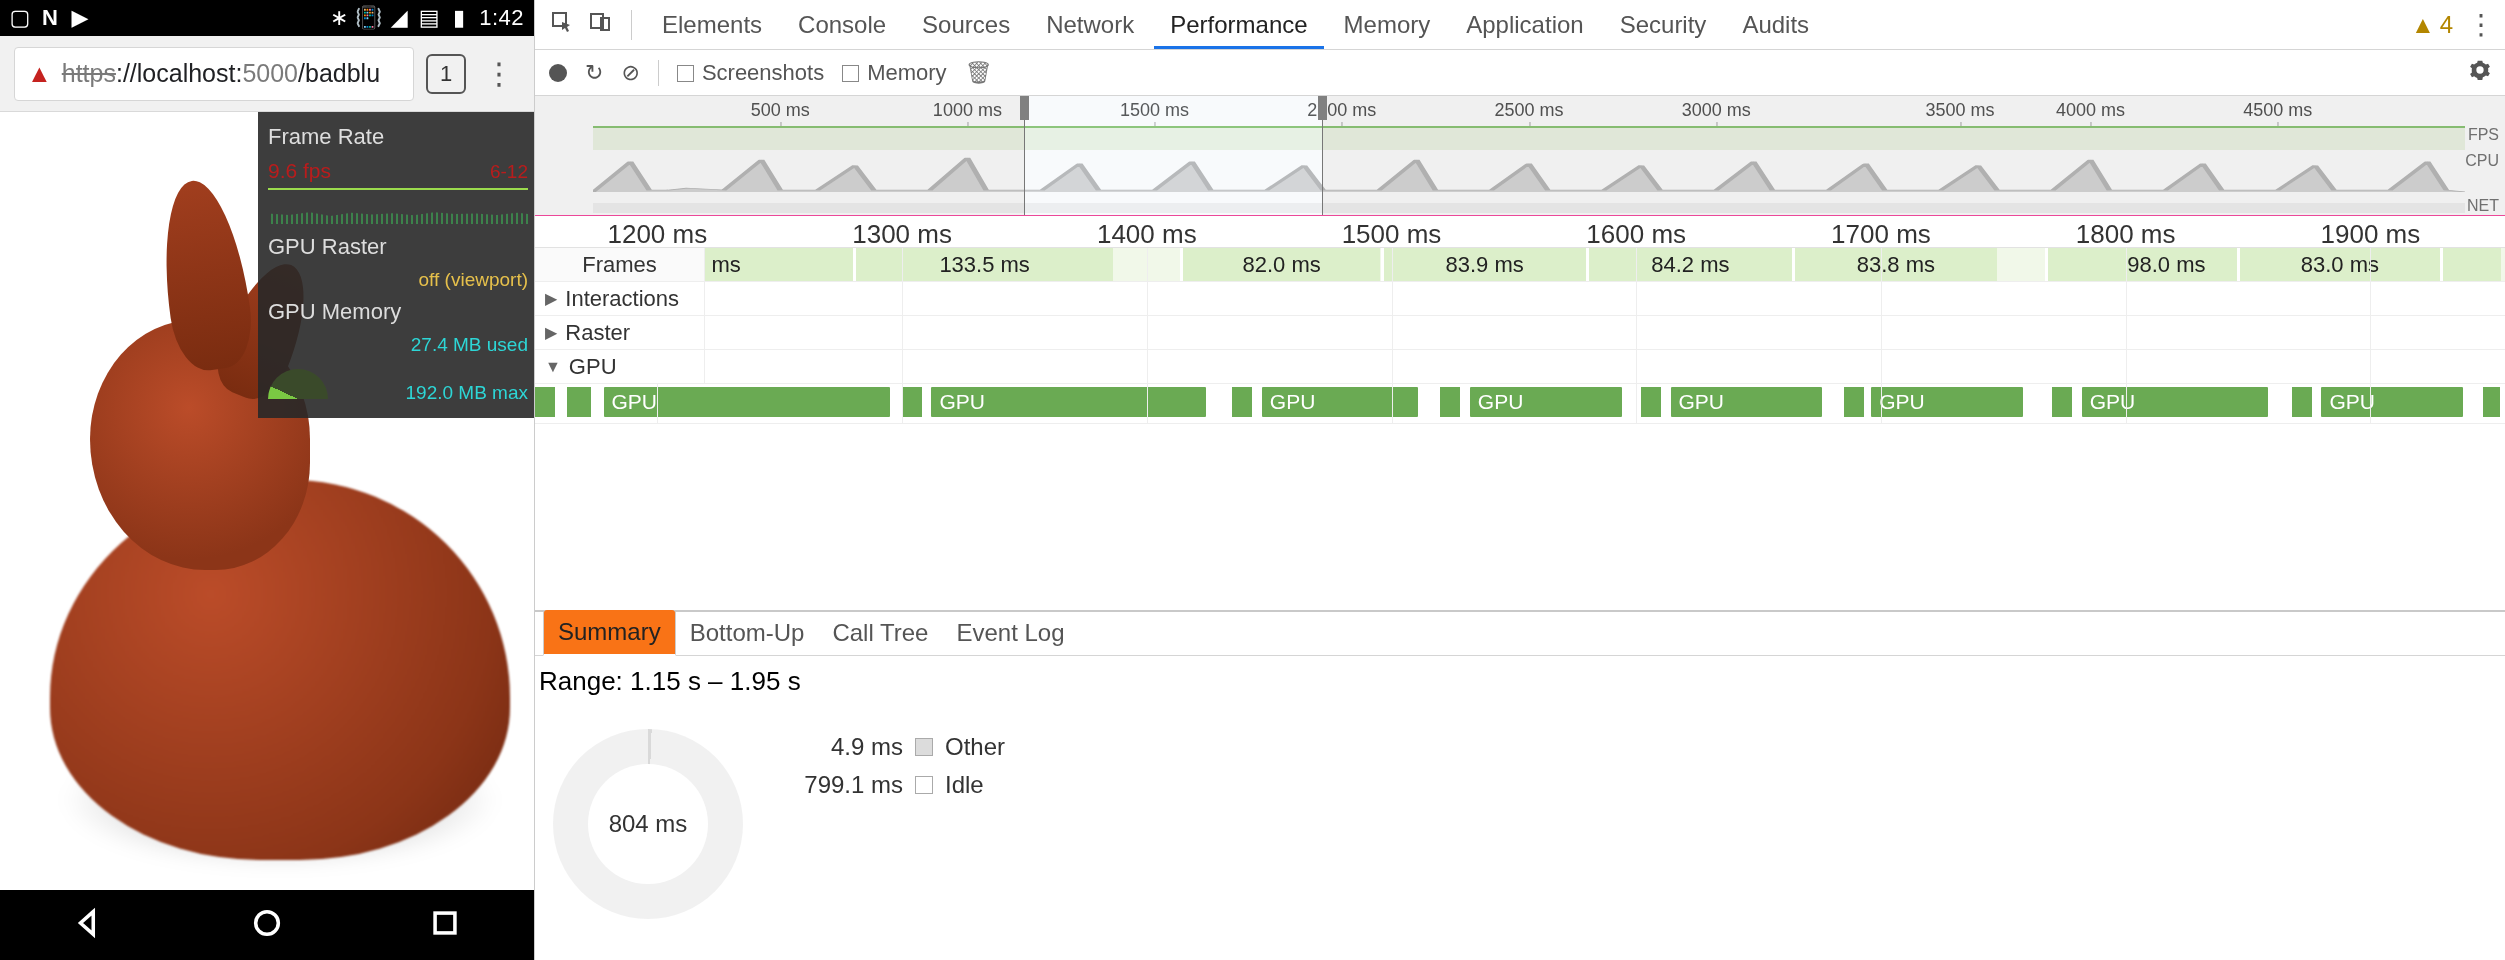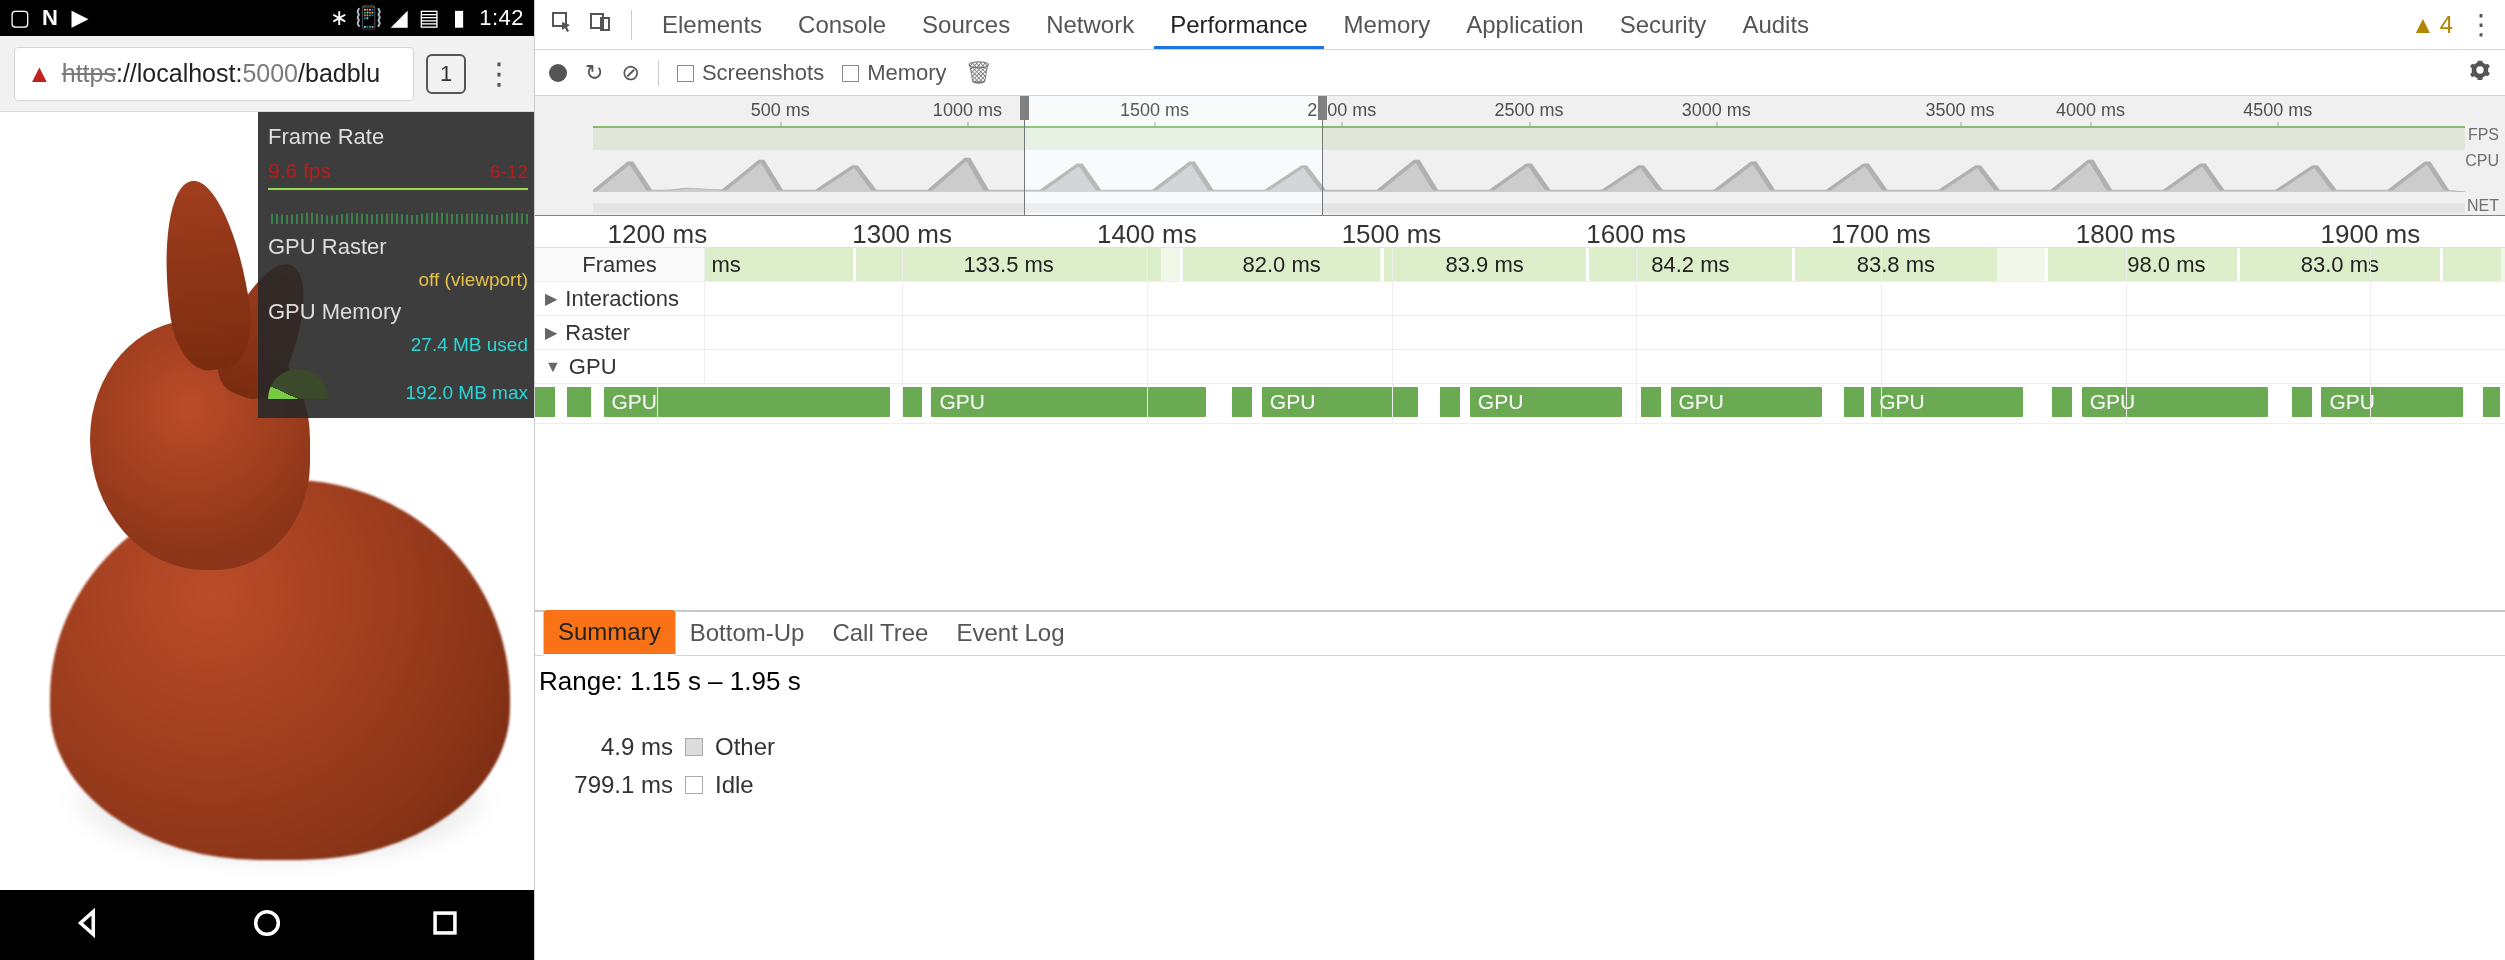--- a/index.html
+++ b/index.html
@@ -400,21 +400,21 @@
         <div class="flame-tick" style="left: 1345.96px;">1700 ms</div>
         <div class="flame-tick" style="left: 1590.68px;">1800 ms</div>
         <div class="flame-tick" style="left: 1835.4px;">1900 ms</div>
       </div>
     <div class="flame-rows-container">
       <div class="frames-row" id="frames-row">
         <div class="row-head">
             <span>Frames</span>
           </div>
       <div class="frame-cell" style="left: 0px; width: 318.137px;">130.0 ms</div>
-          <div class="frame-cell" style="left: 318.137px; width: 308px;">133.5 ms</div>
+          <div class="frame-cell" style="left: 318.137px; width: 260px;">133.5 ms</div>
           <div class="frame-cell" style="left: 644.839px; width: 200.671px;">82.0 ms</div>
           <div class="frame-cell" style="left: 845.509px; width: 205.32px;">83.9 ms</div>
           <div class="frame-cell" style="left: 1050.83px; width: 206.055px;">84.2 ms</div>
           <div class="frame-cell" style="left: 1256.88px; width: 205.076px;">83.8 ms</div>
           <div class="frame-cell" style="left: 1510px; width: 239.826px;">98.0 ms</div>
           <div class="frame-cell" style="left: 1701.79px; width: 203.118px;">83.0 ms</div>
           <div class="frame-cell" style="left: 1904.9px; width: 61.1801px;"></div>
         </div>
       <div class="track-row">
         <div class="row-head">
@@ -468,20 +468,23 @@
 
   <div class="drawer">
     <div class="drawer-tabs" id="drawer-tabs">
         <span class="dtab active">Summary</span>
         <span class="dtab">Bottom-Up</span>
         <span class="dtab">Call Tree</span>
         <span class="dtab">Event Log</span>
       </div>
     <div class="range-line">Range: 1.15 s – 1.95 s</div>
     <div class="drawer-body">
+      <div class="donut">
+        <span class="donut-label">804 ms</span>
+      </div>
       <div class="legend" id="legend">
           <div class="lg-row">
             <span class="lg-ms">4.9 ms</span>
             <span class="sw other"></span>
             <span>Other</span>
           </div>
           <div class="lg-row">
             <span class="lg-ms">799.1 ms</span>
             <span class="sw idle"></span>
             <span>Idle</span>

